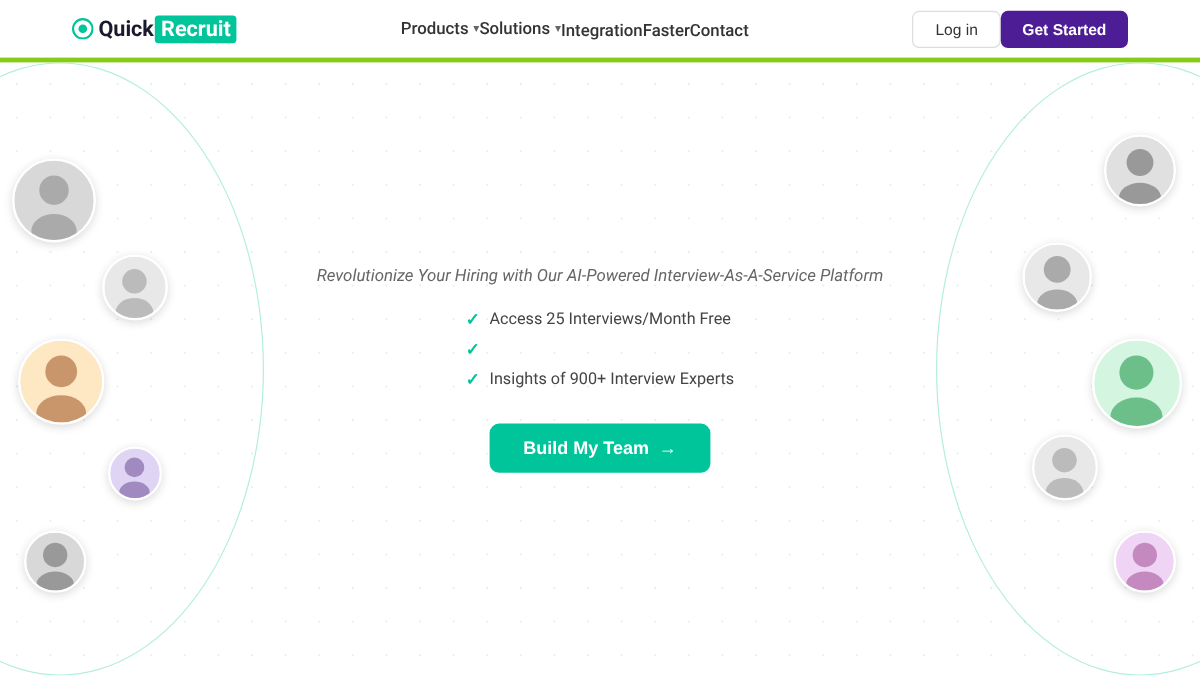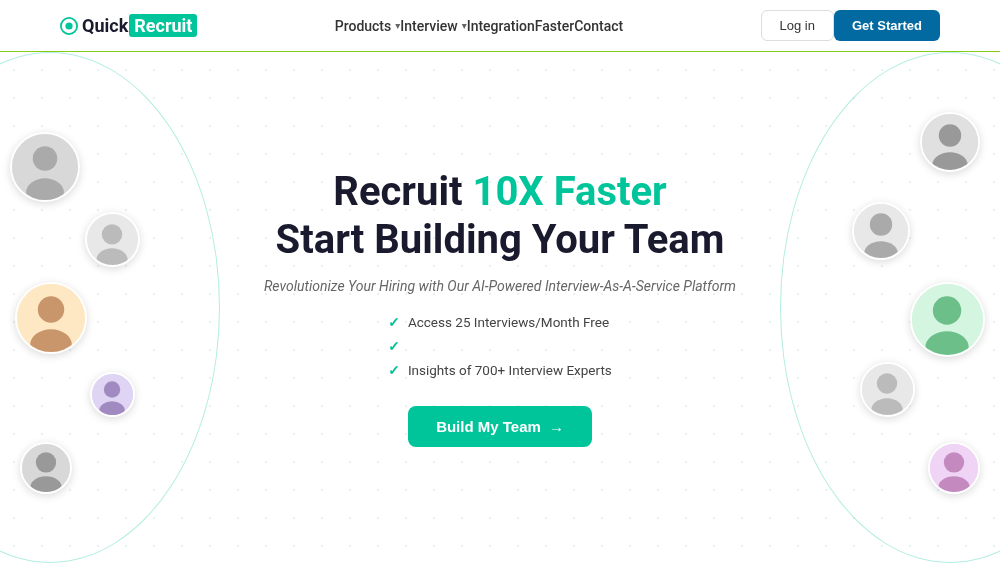--- a/index.html
+++ b/index.html
@@ -26,21 +26,21 @@
     
     nav {
       position: relative;
       z-index: 10;
       display: flex;
       align-items: center;
       justify-content: space-between;
       padding: 0 60px;
       height: 52px;
       background: rgba(255,255,255,0.95);
-      border-bottom: 1px solid #84cc16;
+      border-bottom: 4px solid #84cc16;
     }
 
     .logo {
       display: flex;
       align-items: center;
       gap: 0;
       font-size: 18px;
       font-weight: 700;
       color: #1a1a2e;
     }
@@ -92,21 +92,21 @@
       background: transparent;
       color: #333;
       font-size: 13px;
       font-weight: 500;
       cursor: pointer;
     }
     .btn-get-started {
       padding: 8px 18px;
       border: none;
       border-radius: 6px;
-      background: #0369a1;
+      background: #4c1d95;
       color: #fff;
       font-size: 13px;
       font-weight: 600;
       cursor: pointer;
     }
 
     
     .hero {
       position: relative;
       z-index: 1;
@@ -243,21 +243,21 @@
 
   <ul class="nav-links">
     <li>
       <span class="nav-item-dropdown">
         <a href="#">Products</a>
         <span class="chevron">▾</span>
       </span>
     </li>
     <li>
       <span class="nav-item-dropdown">
-        <a href="#">Interview</a>
+        <a href="#">Solutions</a>
         <span class="chevron">▾</span>
       </span>
     </li>
     <li>
       <a href="#">Integration</a>
     </li>
     <li>
       <a href="#">Faster</a>
     </li>
     <li>
@@ -344,35 +344,31 @@
   <div class="avatar av-r5">
     <svg viewBox="0 0 52 52" class="person-svg">
       <rect width="52" height="52" fill="#f0d4f5"></rect>
       <circle cx="26" cy="20" r="11" fill="#c48abf"></circle>
       <ellipse cx="26" cy="47" rx="17" ry="12" fill="#c48abf"></ellipse>
     </svg>
   </div>
 </div>
 
 <section class="hero">
-  <h1 class="hero-title">
-    <span>Recruit </span><span class="highlight">10X Faster</span><br>
-    <span>Start Building Your Team</span>
-  </h1>
   <p class="hero-subtitle">Revolutionize Your Hiring with Our AI-Powered Interview-As-A-Service Platform</p>
   <ul class="hero-features">
     <li>
       <span class="check-icon">✓</span>
       <span>Access 25 Interviews/Month Free</span>
     </li>
     <li>
       <span class="check-icon">✓</span>
     </li>
     <li>
       <span class="check-icon">✓</span>
-      <span>Insights of 700+ Interview Experts</span>
+      <span>Insights of 900+ Interview Experts</span>
     </li>
   </ul>
   <button class="btn-cta">
     <span>Build My Team</span>
     <span>→</span>
   </button>
 </section>
 
 </body></html>

